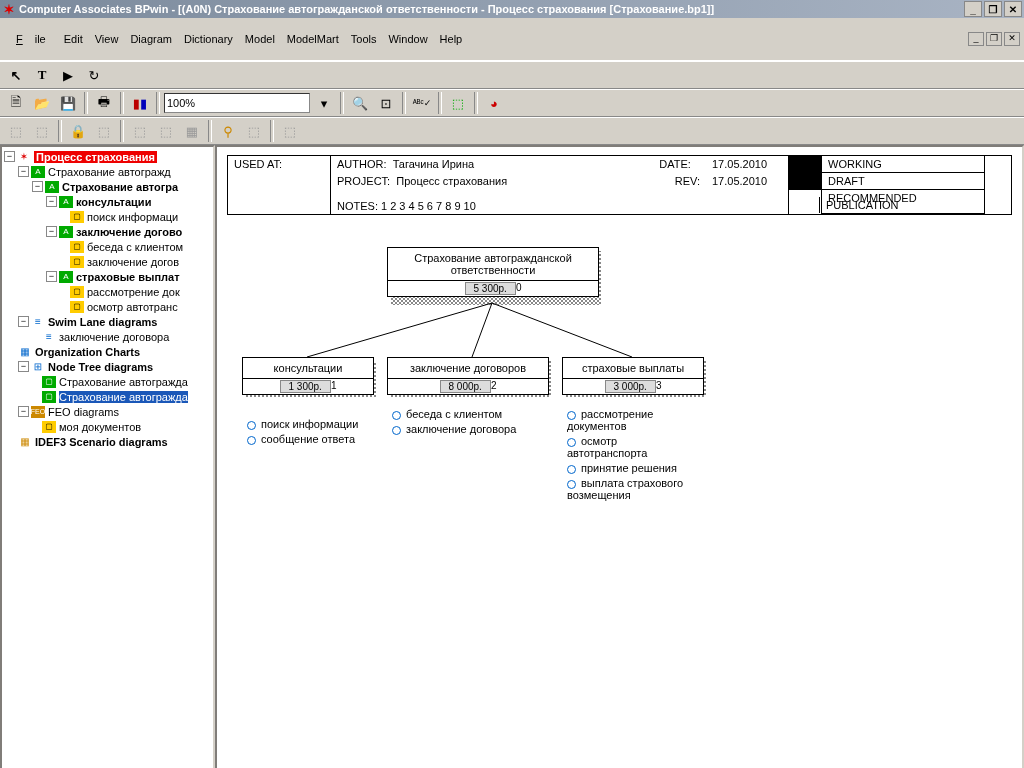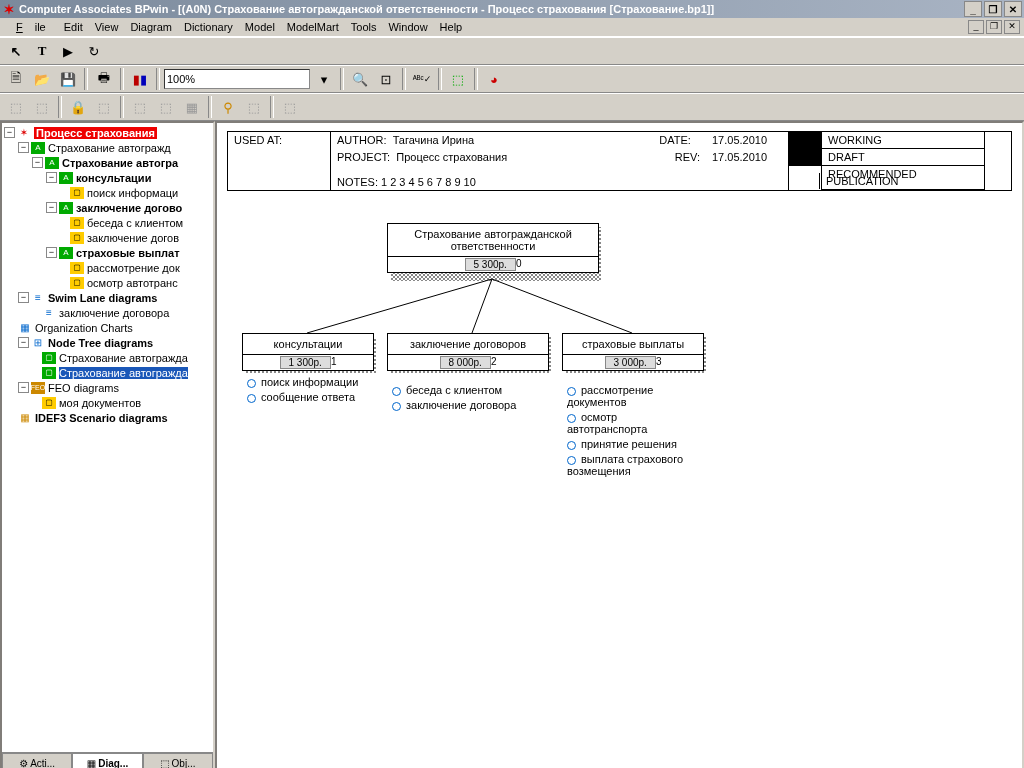--- a/index.html
+++ b/index.html
@@ -1,20 +1,20 @@
 <!DOCTYPE html>
 <html><head>
 <meta charset="utf-8">
 <style>
 html,body{margin:0;padding:0;font-family:Tahoma,Arial,sans-serif;font-size:11px;background:#d4d0c8;width:1024px;height:768px;overflow:hidden}
 .titlebar{height:18px;background:linear-gradient(to right,#7b8a9c,#a9b4c4);color:#fff;display:flex;align-items:center;padding:0 2px;font-weight:bold}
 .titlebar .icon{width:14px;height:14px;margin-right:3px;display:inline-flex;align-items:center;justify-content:center;color:#d00;font-size:13px}
 .titlebar .spacer{flex:1}
 .winbtn{width:16px;height:14px;background:#d4d0c8;border:1px solid #888;margin-left:2px;display:inline-flex;align-items:center;justify-content:center;color:#000;font-size:10px}
-.menubar{height:18px;display:flex;align-items:center;padding:0 4px;background:#d4d0c8;border-bottom:1px solid #fff}
+.menubar{height:18px;display:flex;align-items:center;padding:12px 4px;background:#d4d0c8;border-bottom:1px solid #fff}
 .menubar span{padding:1px 6px;cursor:default}
 .menubar .mdi{margin-left:auto;display:flex}
 .menubar .mdi div{width:14px;height:12px;border:1px solid #888;background:#d4d0c8;margin-left:2px;font-size:9px;text-align:center;line-height:11px}
 .toolbar{height:26px;border-top:1px solid #fff;border-bottom:1px solid #888;display:flex;align-items:center;padding:0 4px;gap:2px}
 .tbtn{width:22px;height:22px;display:inline-flex;align-items:center;justify-content:center;font-size:13px;cursor:default;border:1px solid transparent}
 .tsep{width:2px;height:22px;border-left:1px solid #888;border-right:1px solid #fff;margin:0 2px}
 .zoom{height:18px;width:140px;background:#fff;border:1px inset #888;padding:0 2px;font-size:11px}
 .client{display:flex;height:654px}
 .sidebar{width:211px;border:2px inset #d4d0c8;background:#fff;display:flex;flex-direction:column}
 .tree{flex:1;overflow:auto;padding:2px 0;font-size:11px}
@@ -179,21 +179,21 @@
           <span class="exp">−</span>
           <span class="ticon" style="color:#06c">≡</span>
           <span style="font-weight:bold">Swim Lane diagrams</span>
         </div>
       <div class="tnode" style="padding-left:40px">
           <span class="ticon" style="color:#06c">≡</span>
           <span>заключение договора</span>
         </div>
       <div class="tnode" style="padding-left:16px">
           <span class="ticon" style="color:#06c">▦</span>
-          <span style="font-weight:normal">Organization Charts</span>
+          <span style="font-weight:bold">Organization Charts</span>
         </div>
       <div class="tnode" style="padding-left:16px">
           <span class="exp">−</span>
           <span class="ticon" style="color:#06c">⊞</span>
           <span style="font-weight:bold">Node Tree diagrams</span>
         </div>
       <div class="tnode" style="padding-left:40px">
           <span class="ticon" style="background:#0a0;color:#fff;font-size:8px">▢</span>
           <span>Страхование автогражда</span>
         </div>
@@ -299,21 +299,21 @@
       </div>
       <div class="shadow" style="left:339px;top:114px;width:140px;height:36px"></div>
       <div class="nodebox" style="left:335px;top:110px;width:140px">
         <div class="title">страховые выплаты</div>
         <div class="footer">
             <span class="cost">3 000р.</span>
             <span>3</span>
           </div>
       </div>
 
-      <div class="bullets" style="left:20px;top:150px;width:140px">
+      <div class="bullets" style="left:20px;top:168px;width:140px">
         <div>поиск информации</div>
           <div>сообщение ответа</div>
       </div>
       <div class="bullets" style="left:165px;top:158px;width:160px">
         <div>беседа с клиентом</div>
           <div>заключение договора</div>
       </div>
       <div class="bullets" style="left:340px;top:158px;width:120px">
         <div style="white-space:normal">рассмотрение документов</div>
         <div style="white-space:normal">осмотр автотранспорта</div>

